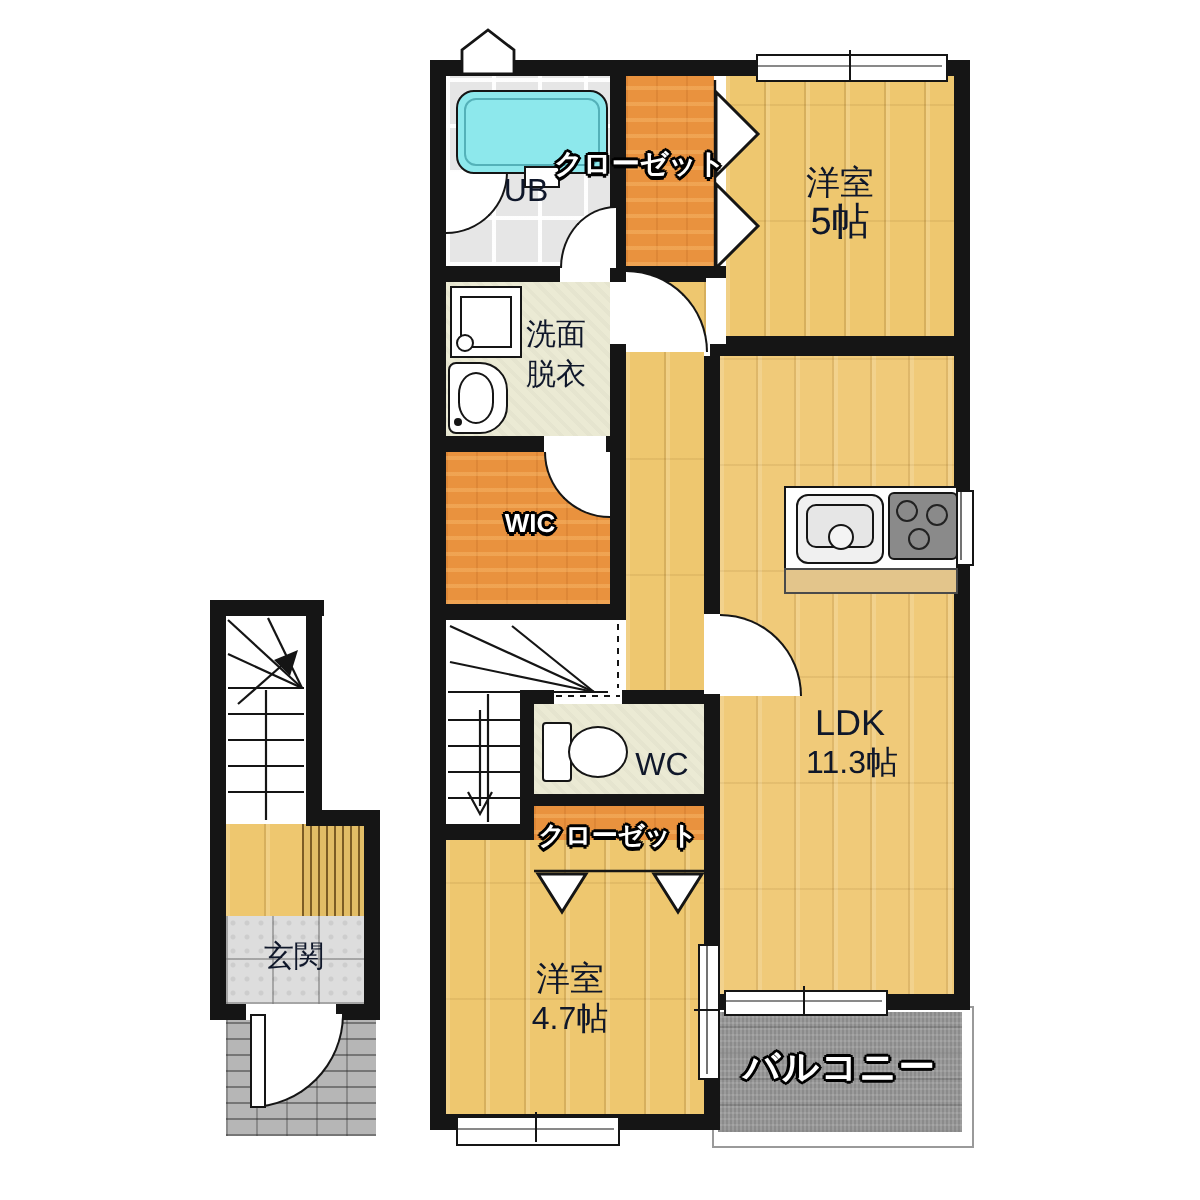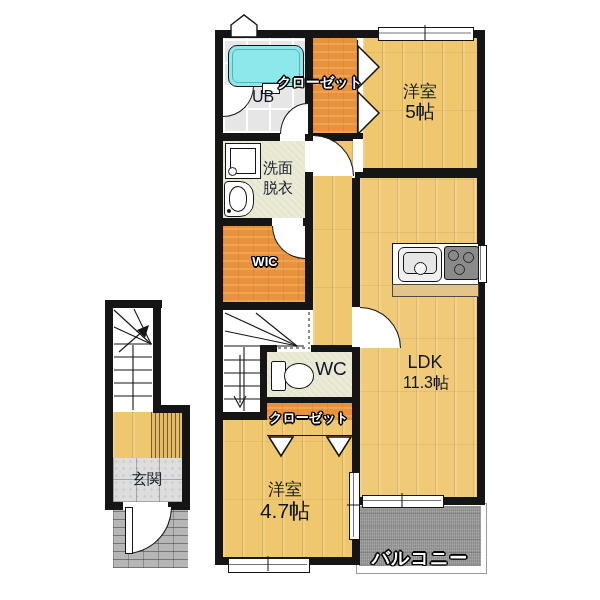--- a/index.html
+++ b/index.html
@@ -231,20 +231,20 @@
 
   <div class="lbl" style="left:263px;top:97px;font-size:16px;">UB</div>
   <div class="lbl outl" style="left:320px;top:82px;font-size:14px;">クローゼット</div>
   <div class="lbl" style="left:420px;top:92px;font-size:17px;">洋室</div>
   <div class="lbl" style="left:420px;top:112px;font-size:19px;">5帖</div>
   <div class="lbl" style="left:278px;top:168px;font-size:15px;">洗面</div>
   <div class="lbl" style="left:278px;top:188px;font-size:15px;">脱衣</div>
   <div class="lbl outl" style="left:265px;top:262px;font-size:13px;">WIC</div>
   <div class="lbl" style="left:425px;top:362px;font-size:18px;">LDK</div>
   <div class="lbl" style="left:426px;top:383px;font-size:16px;">11.3帖</div>
-  <div class="lbl" style="left:331px;top:369px;font-size:19px;text-align:right;">WC</div>
+  <div class="lbl" style="left:331px;top:384px;font-size:16px;text-align:right;">WC</div>
   <div class="lbl outl" style="left:309px;top:418px;font-size:13px;">クローゼット</div>
   <div class="lbl" style="left:285px;top:490px;font-size:17px;">洋室</div>
-  <div class="lbl" style="left:285px;top:511px;font-size:21px;">4.7帖</div>
-  <div class="lbl outl" style="left:420px;top:534px;font-size:18px;letter-spacing:1px;margin-top:24px;">バルコニー</div>
+  <div class="lbl" style="left:285px;top:511px;font-size:16px;">4.7帖</div>
+  <div class="lbl outl" style="left:420px;top:534px;font-size:18px;letter-spacing:1px;">バルコニー</div>
   <div class="lbl" style="left:147px;top:479px;font-size:15px;">玄関</div>
 
 </div>
 
 </body></html>

